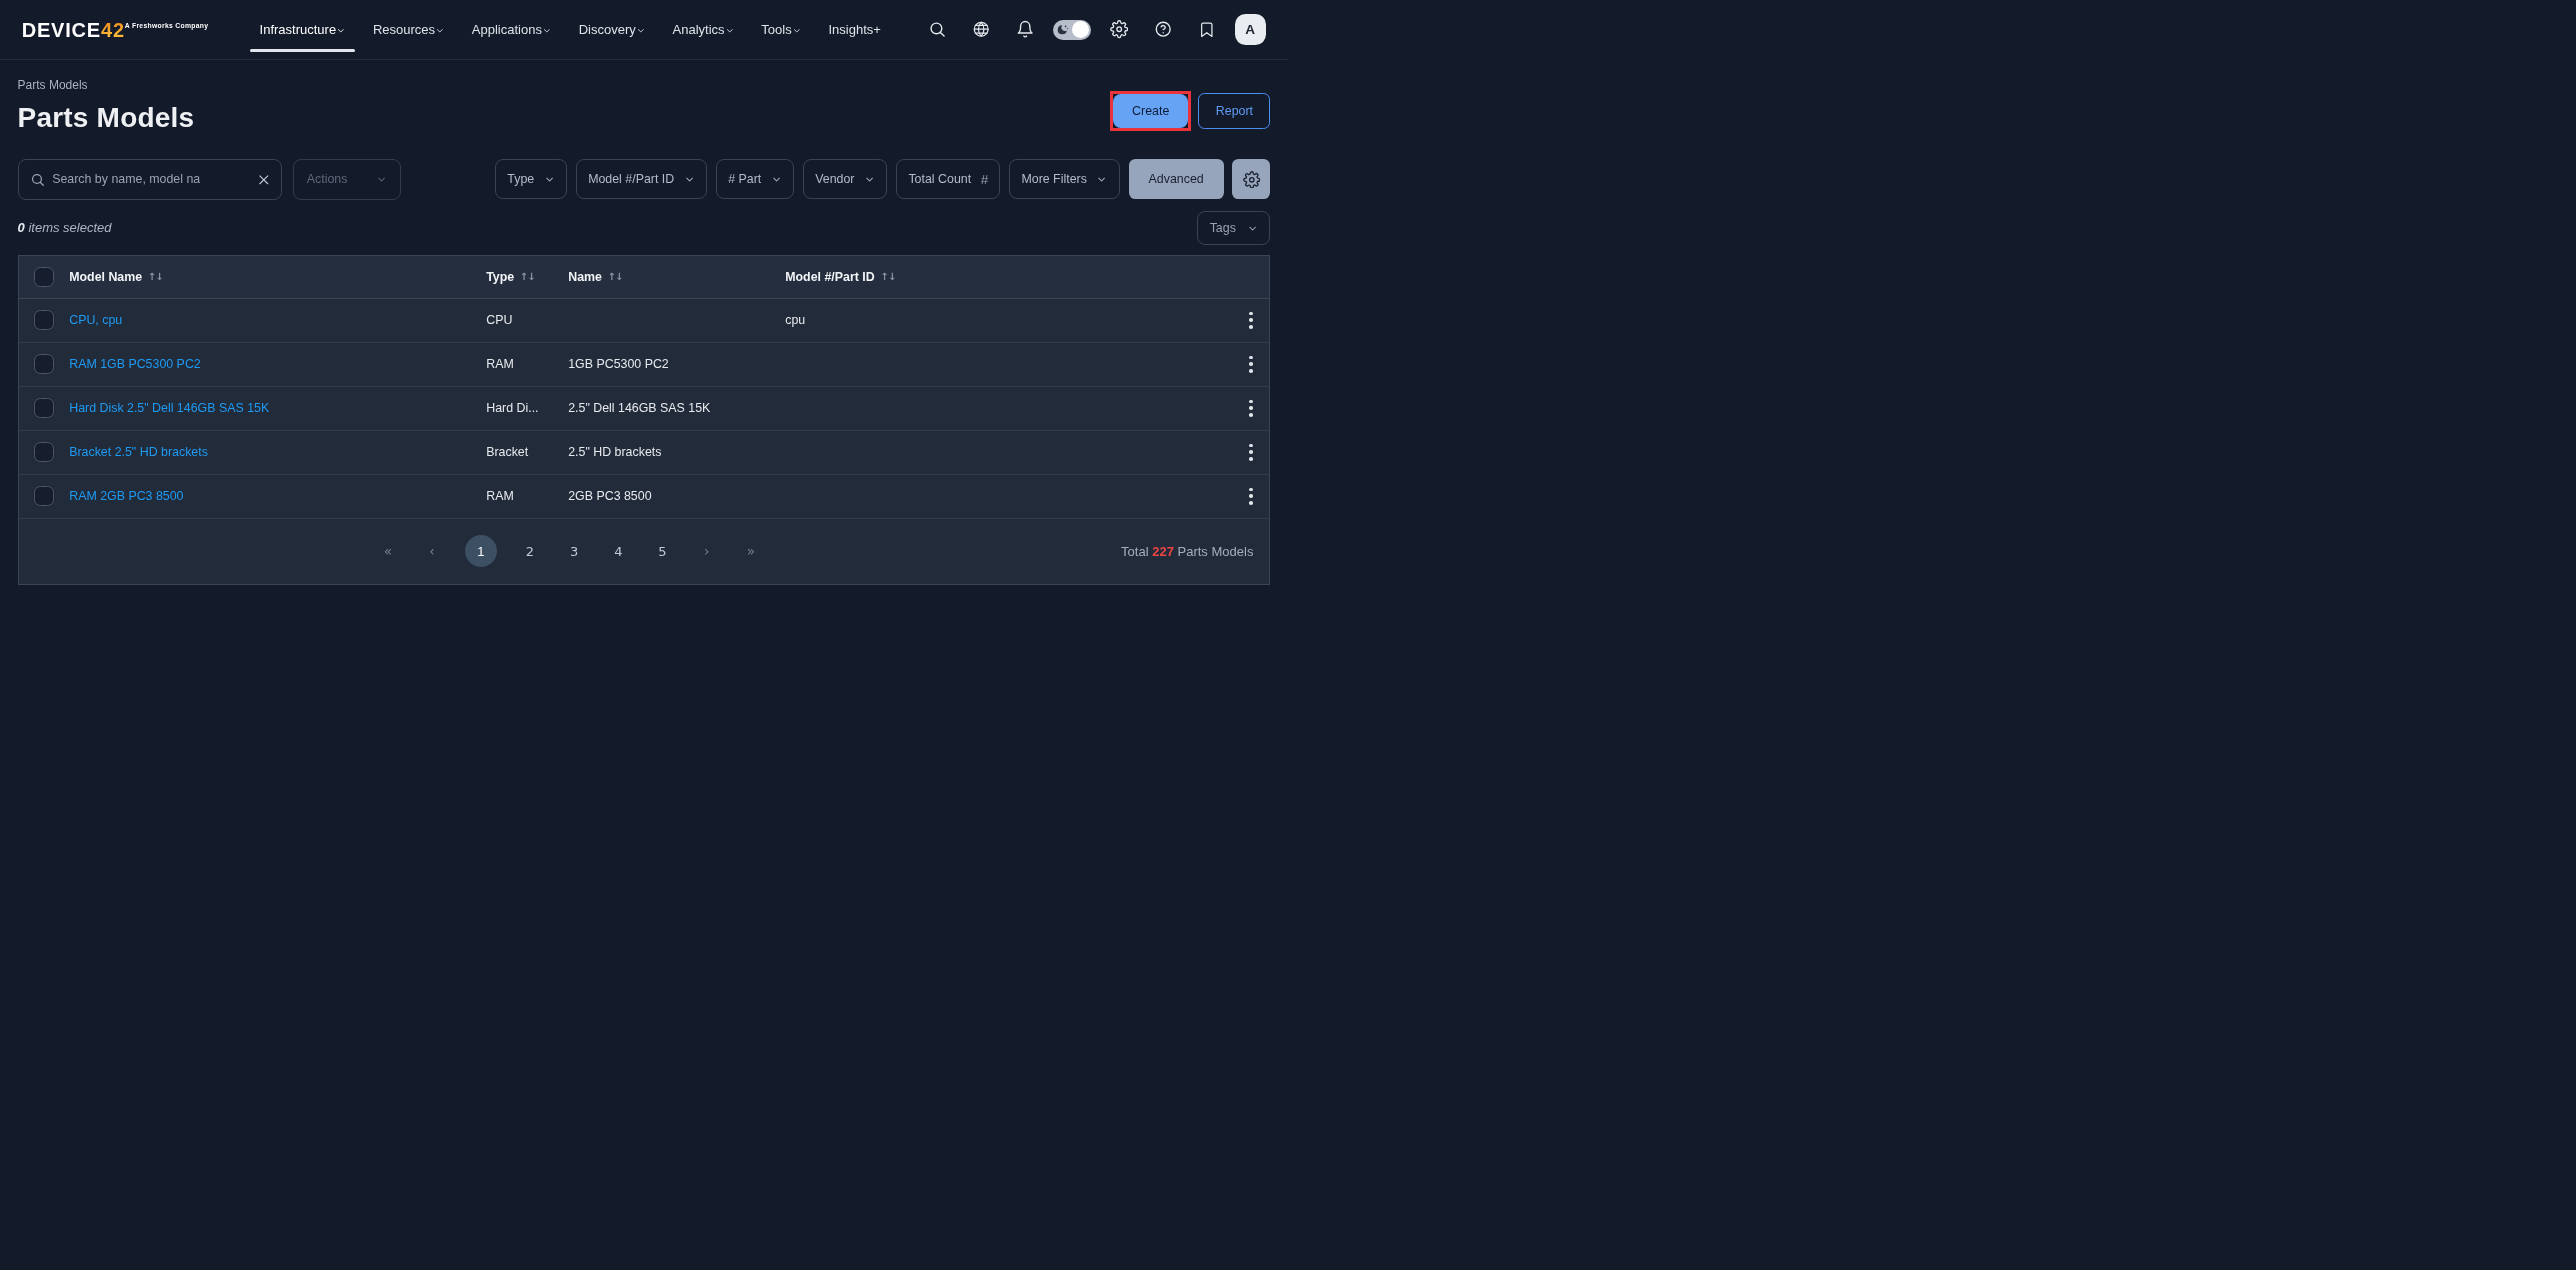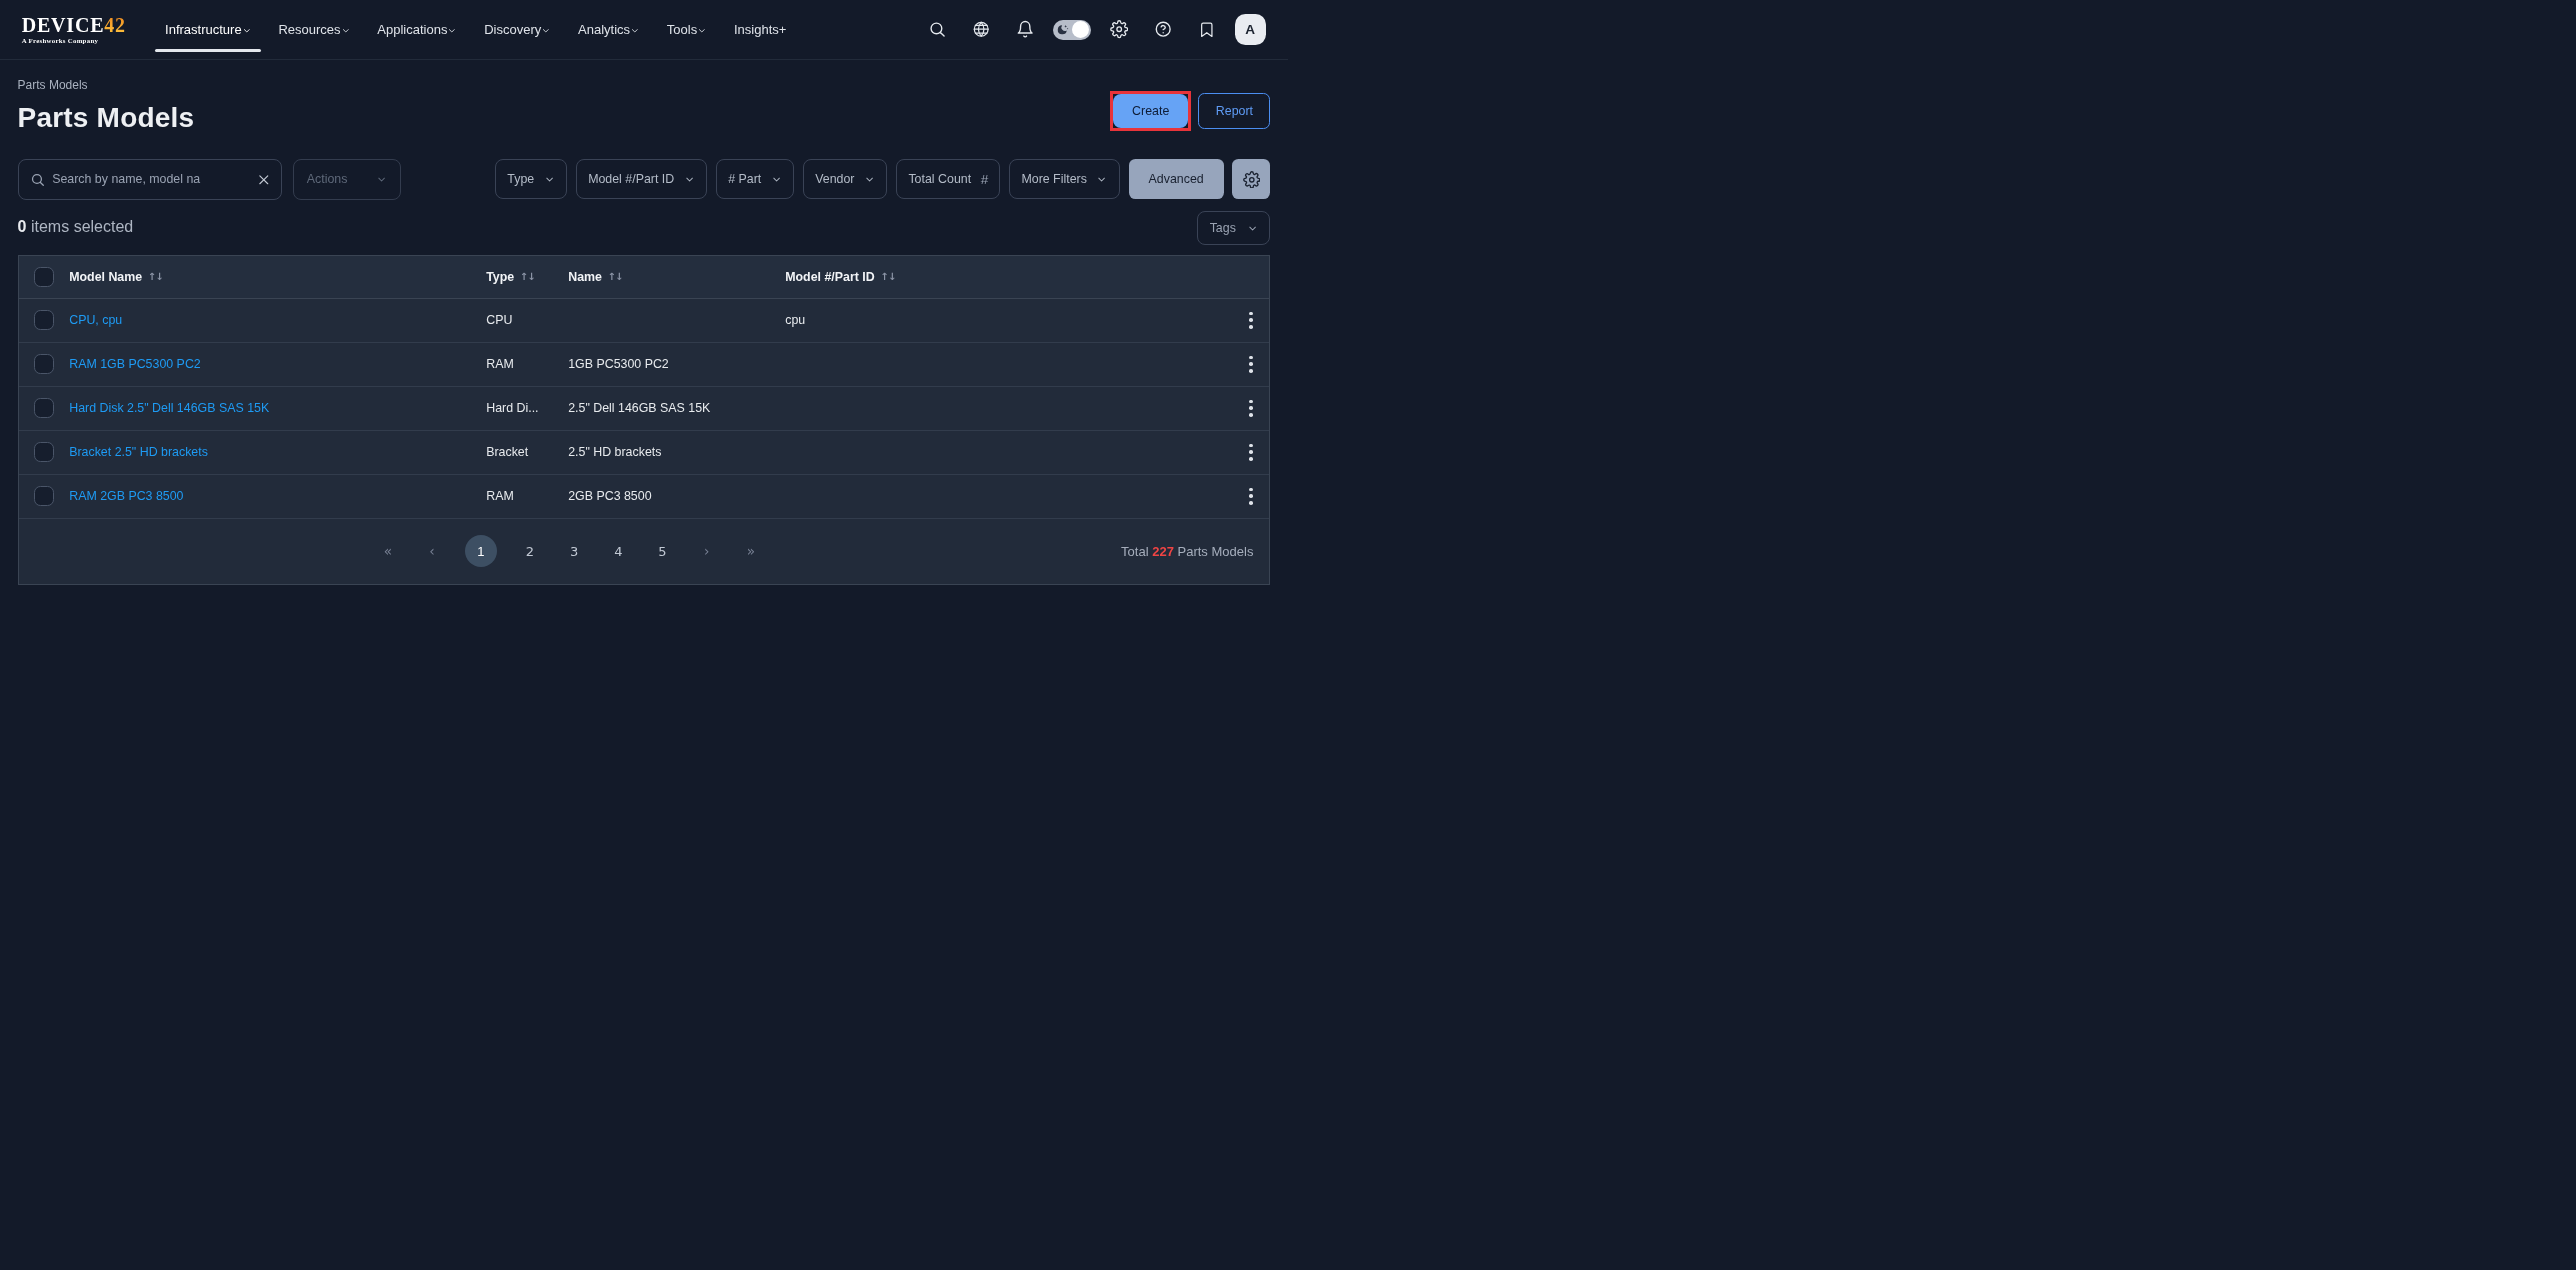--- a/index.html
+++ b/index.html
@@ -11,21 +11,21 @@
     overflow:hidden;
   }
   svg { display:block; }
 
   
   .topnav {
     height:60px; display:flex; align-items:center;
     padding:0 22.5px 0 21.7px; background:#131a29;
     border-bottom:0.8px solid #222b3a; position:relative;
   }
-  .logo { display:flex; flex-direction:column; line-height:1; margin-right:28px; cursor:pointer;font-family:Liberation Serif, serif; }
+  .logo { display:flex; flex-direction:row; line-height:1; margin-right:40px; cursor:pointer; }
   .logo-main { font-size:20px; font-weight:800; letter-spacing:0.8px; color:#ffffff; }
   .logo-42 {
     background:linear-gradient(180deg,#f0861c,#ffc840);
     -webkit-background-clip:text; background-clip:text;
     -webkit-text-fill-color:transparent; color:#f59a23;
   }
   .logo-tag { font-size:6.8px; font-weight:700; color:#ffffff; margin-top:3.2px; letter-spacing:0.3px; }
   .nav-items { display:flex; align-items:stretch; height:100%; gap:4.8px; }
   .nav-item {
     display:flex; align-items:center; gap:0; padding:0 11.2px;
@@ -104,21 +104,21 @@
     font-family:inherit; cursor:pointer; padding:0 16px;
   }
   .btn-gear {
     height:40px; width:38px; background:#97a5bc; color:#1a2231;
     border:none; border-radius:6.4px; cursor:pointer;
     display:flex; align-items:center; justify-content:center;
   }
 
   
   .select-row { display:flex; align-items:center; justify-content:space-between; margin-top:9.6px; }
-  .selected-text { font-size:16px; color:#aeb6c3; }
+  .selected-text { font-size:13px; color:#aeb6c3;font-style:italic; }
   .selected-count { font-weight:700; color:#e9ecf0; }
   .tags-chip {
     height:34px; min-width:72px; border:0.8px solid #3a4356; border-radius:8px;
     display:flex; align-items:center; gap:11.2px; padding:0 11.2px;
     color:#9aa3b2; font-size:12.4px; cursor:pointer; margin-top:1.6px;
   }
 
   
   .card {
     margin-top:9.6px; background:#222b3a; border:0.8px solid #3a4453;

